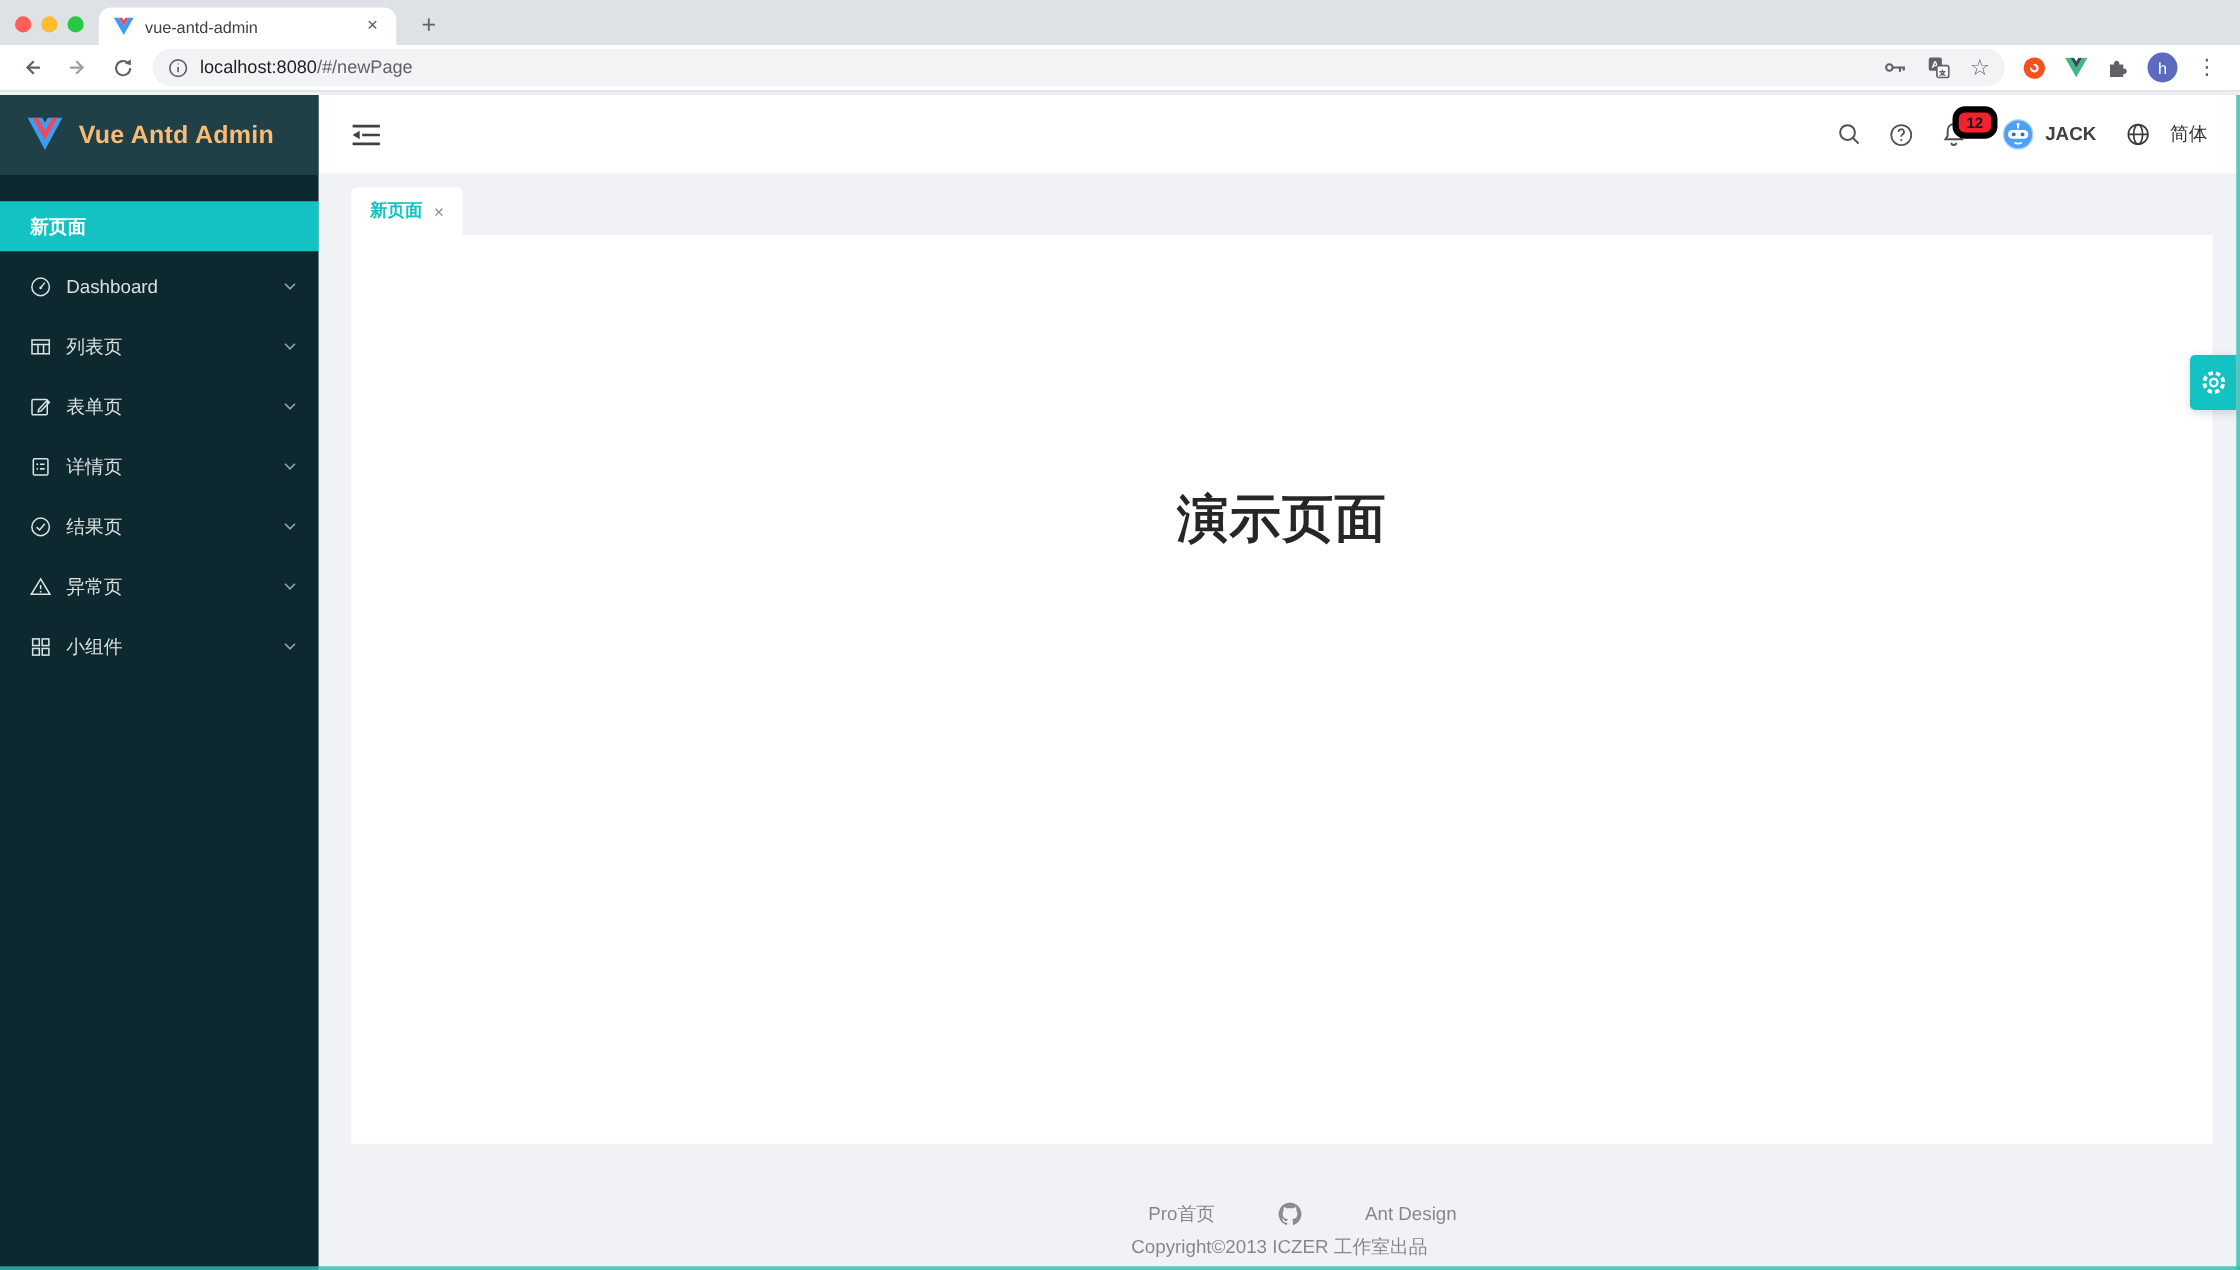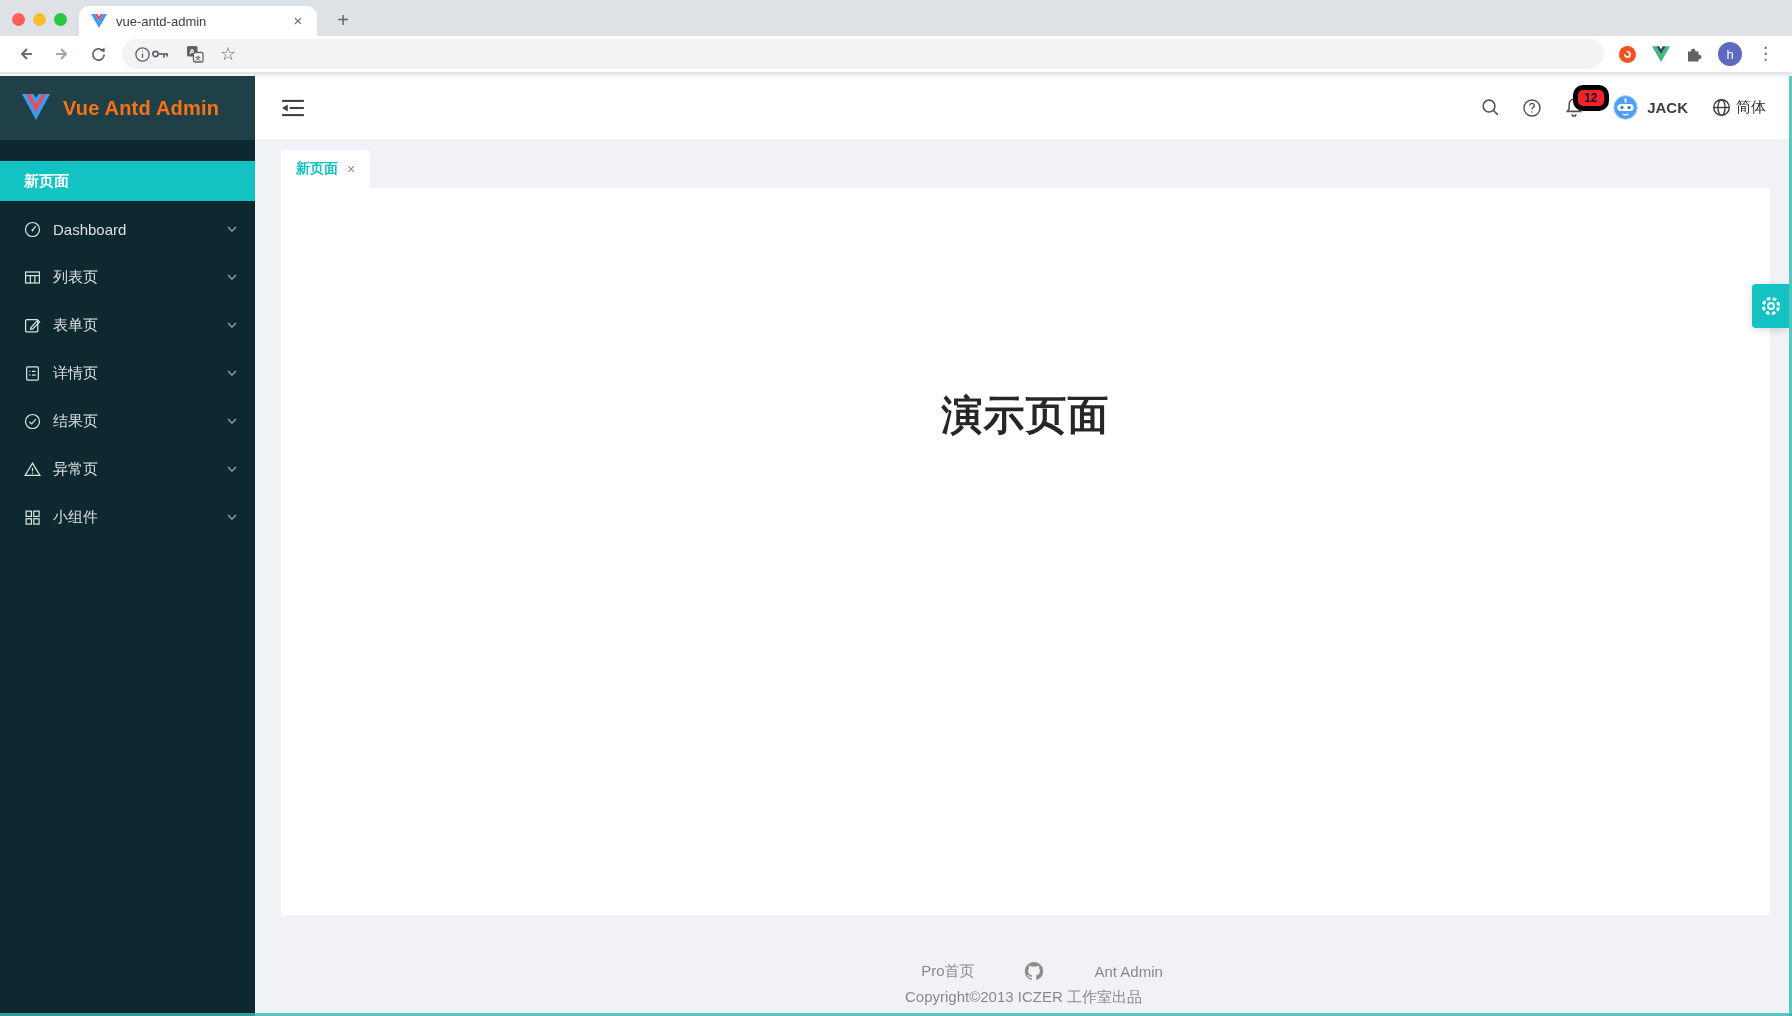--- a/index.html
+++ b/index.html
@@ -26,37 +26,37 @@
   .star-glyph { font-size:18px; color:#5f6368; line-height:18px; }
   .avatar-h { width:24px; height:24px; border-radius:50%; background:#5c6bc0; color:#fff; font-size:13px; display:flex; align-items:center; justify-content:center; }
   .dots-glyph { font-size:17px; color:#5f6368; letter-spacing:0; line-height:16px; }
 
   
   .app { position:absolute; left:0; top:76px; width:1792px; height:940px; background:#f0f2f5; }
 
   
   .sidebar { position:absolute; left:0; top:0; width:255px; height:940px; background:#0d292f; }
   .logo { height:64px; background:#1f4047; display:flex; align-items:center; padding-left:21px; gap:12px; }
-  .logo-text { color:#f97316; font-size:20px; font-weight:bold; letter-spacing:.2px; }
+  .logo-text { color:#fdba74; font-size:20px; font-weight:bold; letter-spacing:.2px; }
   .menu { padding-top:21px; }
   .menu-item { height:40px; margin-bottom:8px; display:flex; align-items:center; padding:0 18px 0 24px; color:rgba(255,255,255,.85); font-size:15px; cursor:pointer; }
   .menu-item .mi-icon { width:17px; height:17px; margin-right:12px; }
   .menu-item .mi-label { flex:1; }
   .menu-item.active { background:#13c2c2; color:#fff; font-weight:bold; }
   .chev { opacity:.7; }
 
   
   .hd { position:absolute; left:255px; top:0; width:1537px; height:63px; background:#fff; box-shadow:0 1px 4px rgba(0,21,41,.08); display:flex; align-items:center; padding:0 26px; }
   .fold { width:24px; height:20px; }
   .hd-right { margin-left:auto; display:flex; align-items:center; }
   .hd-ic { display:flex; align-items:center; justify-content:center; width:34px; height:34px; margin-left:8px; position:relative; }
   .badge { position:absolute; top:-6px; left:16px; background:#f5222d; color:#0f172a; font-size:12px; line-height:14px; padding:1px 6px; border-radius:10px; border:5px solid #000000; font-weight:bold; }
   .user { display:flex; align-items:center; margin-left:22px; gap:9px; }
   .user-name { font-size:15px; font-weight:bold; color:#404040; }
-  .lang { display:flex; align-items:center; margin-left:24px; gap:5px; font-size:15px; color:#333; }
+  .lang { display:flex; align-items:center; margin-left:24px; gap:16px; font-size:15px; color:#333; }
 
   
   .content { position:absolute; left:255px; top:63px; width:1537px; height:877px; background:#f0f2f5; }
   .tabbar { height:49px; display:flex; align-items:flex-end; padding-left:26px; }
   .page-tab { height:38px; background:#fff; border-radius:4px 4px 0 0; display:flex; align-items:center; padding:0 15px; gap:9px; }
   .page-tab-label { color:#13c2c2; font-size:14px; font-weight:bold; }
   .page-tab-close { color:#8a8a8a; font-size:14px; }
   .card { margin-left:26px; width:1489px; height:727px; background:#fff; display:flex; justify-content:center; }
   .demo-title { margin-top:200px; font-size:41px; font-weight:bold; color:rgba(0,0,0,.85); letter-spacing:1px; }
   .ft { padding-top:46px; }
@@ -110,20 +110,21 @@
       </svg>
   </div>
   <div class="omnibox">
     <span>
       <svg width="17" height="17" viewBox="0 0 18 18" fill="none" stroke="#5f6368" stroke-width="1.4">
           <circle cx="9" cy="9" r="7"></circle>
           <line x1="9" y1="8" x2="9" y2="12.5"></line>
           <circle cx="9" cy="5.4" r="0.6" fill="#5f6368" stroke="none"></circle>
         </svg>
     </span>
+    <span class="url"><span>localhost:8080</span><span class="path">/#/newPage</span></span>
     <span class="omni-icons">
       <span>
         <svg width="19" height="14" viewBox="0 0 19 14" fill="none" stroke="#5f6368" stroke-width="1.7">
             <circle cx="4.5" cy="7" r="2.6"></circle>
             <path d="M7.2 7 H17"></path>
             <path d="M13 7 v3.4"></path>
             <path d="M16 7 v2.4"></path>
           </svg>
       </span>
       <span>
@@ -366,21 +367,21 @@
       <div class="demo-title">演示页面</div>
     </div>
     <div class="ft">
       <div class="ft-links">
         <span>Pro首页</span>
         <span>
           <svg width="20" height="20" viewBox="0 0 18 18">
               <path fill="#8c8c8c" d="M9 .9a8.3 8.3 0 0 0-2.62 16.17c.41.08.56-.18.56-.4v-1.4c-2.3.5-2.79-1.1-2.79-1.1-.38-.96-.92-1.21-.92-1.21-.75-.52.06-.51.06-.51.83.06 1.27.85 1.27.85.74 1.27 1.94.9 2.41.69.08-.54.29-.9.52-1.11-1.84-.21-3.77-.92-3.77-4.1 0-.9.32-1.64.85-2.22-.09-.21-.37-1.05.08-2.19 0 0 .7-.22 2.28.85a7.9 7.9 0 0 1 4.15 0c1.58-1.07 2.28-.85 2.28-.85.45 1.14.17 1.98.08 2.19.53.58.85 1.32.85 2.22 0 3.19-1.94 3.89-3.79 4.1.3.26.56.76.56 1.53v2.26c0 .22.15.48.57.4A8.3 8.3 0 0 0 9 .9z"></path>
             </svg>
         </span>
-        <span>Ant Admin</span>
+        <span>Ant Design</span>
       </div>
       <div class="ft-copy">Copyright©2013 ICZER 工作室出品</div>
     </div>
   </div>
 
 </div>
 
 <div class="setting-btn">
   <span>
     <svg width="24" height="24" viewBox="0 0 24 24" fill="none" stroke="#fff">

